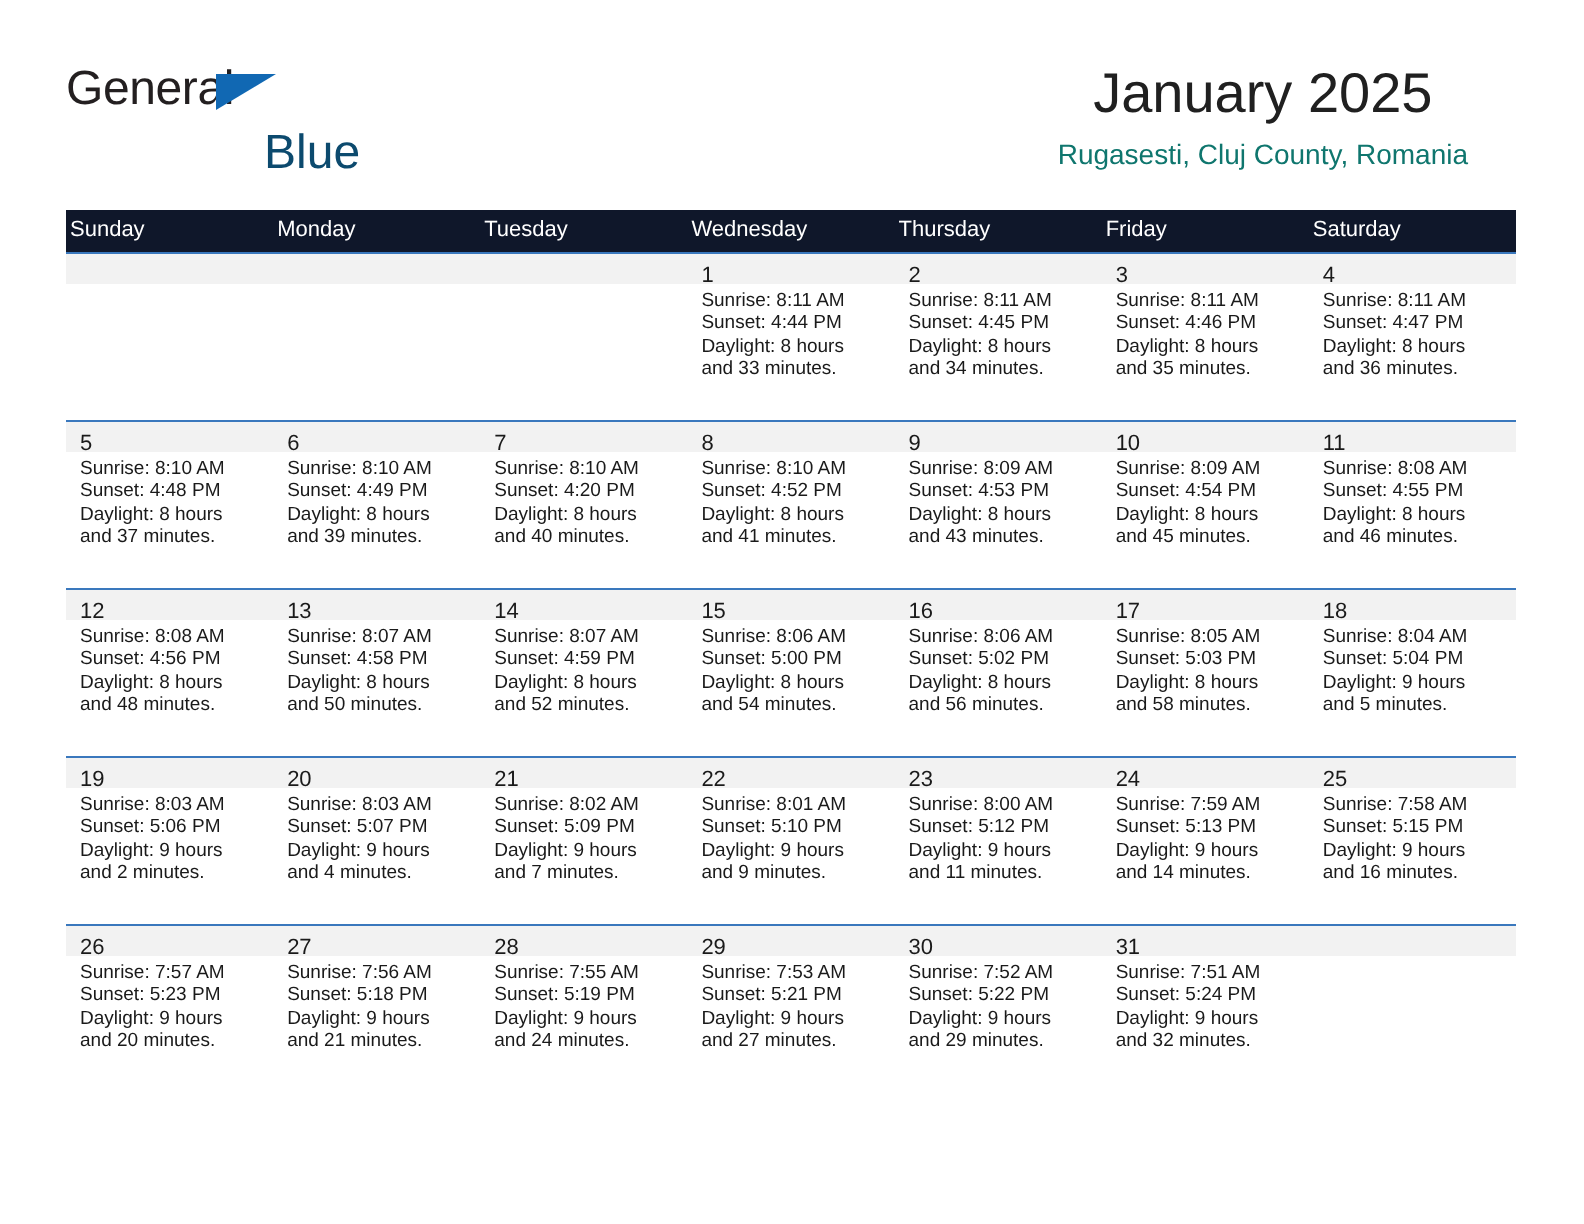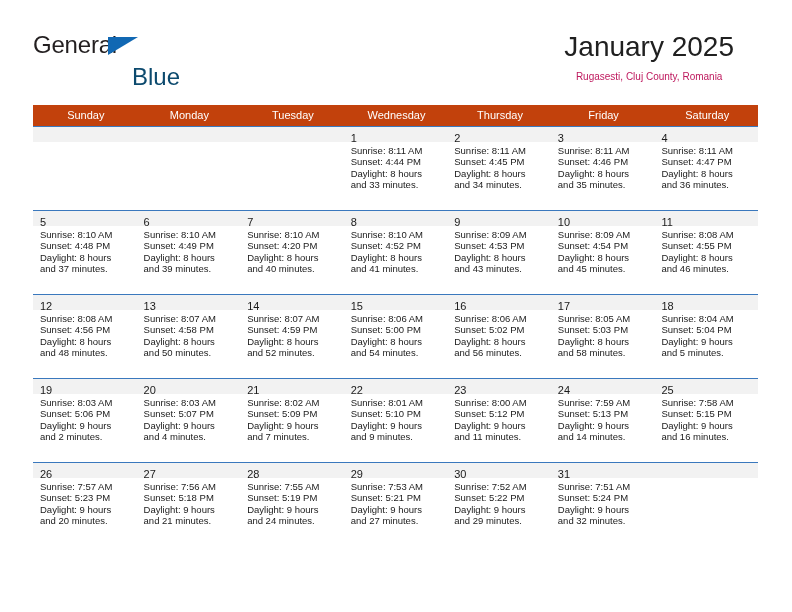--- a/index.html
+++ b/index.html
@@ -70,42 +70,42 @@
     top: 0;
     text-align: center;
   }
   .cal-title {
     font-size: 28px;
     color: #202020;
     line-height: 34px;
     white-space: nowrap;
   }
   .cal-sub {
-    font-size: 10px;
-    color: #be185d;
+    font-size: 14px;
+    color: #0f766e;
     line-height: 20px;
     margin-top: 3px;
     white-space: nowrap;
   }
 
   
   .cal {
     position: absolute;
     left: 33px;
     top: 105px;
     width: 725px;
     border-collapse: collapse;
     table-layout: fixed;
   }
   .cal th {
-    background: #c2410c;
+    background: #0f172a;
     color: #ffffff;
     font-size: 11px;
     font-weight: normal;
-    text-align: center;
+    text-align: left;
     padding: 4px 0 4px 2px;
     height: 12px;
     line-height: 13px;
     vertical-align: middle;
     border: none;
   }
   .cal td {
     width: 103.57px;
     vertical-align: top;
     padding: 0;

